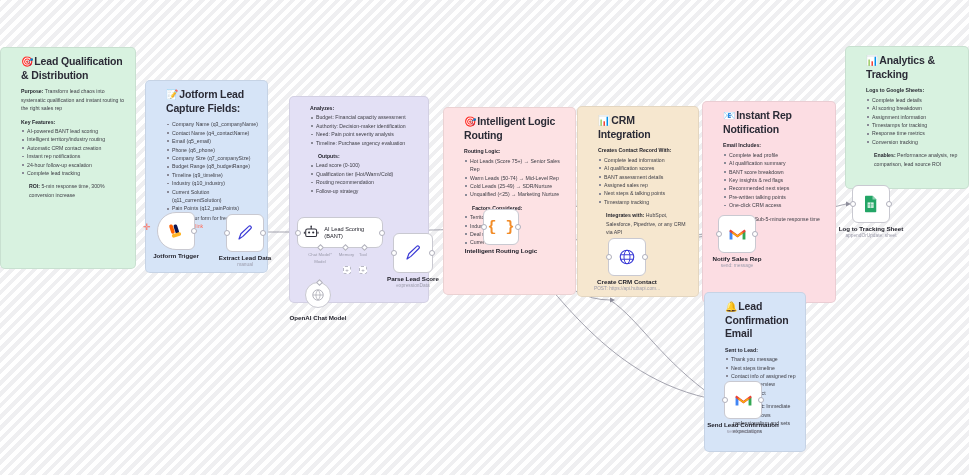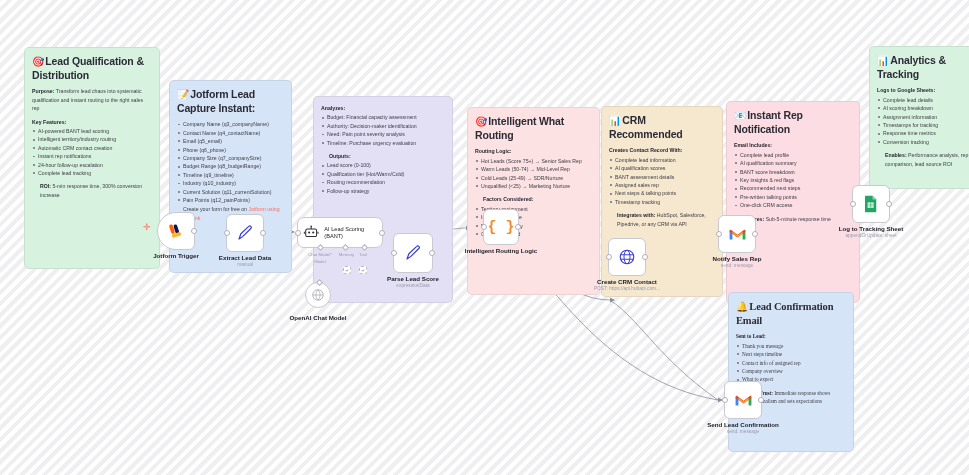--- a/index.html
+++ b/index.html
@@ -14,24 +14,23 @@
     background-color: #f7f7f8;
     background-image: repeating-linear-gradient(
       -45deg,
       #ffffff 0px, #ffffff 4px,
       #efeff1 4px, #efeff1 8px
     );
   }
   .sticky {
     position: absolute;
     border-radius: 5px;
-    padding: 7px 8px 6px 7px;
+    padding: 7px 8px 6px 20px;
     overflow: hidden;
     border: 1px solid rgba(0,0,0,0.07);
-    margin-left: 24px;
   }
   .sticky h2 {
     font-size: 10.5px;
     font-weight: bold;
     color: #2b2b36;
     line-height: 1.28;
     margin-bottom: 5px;
     letter-spacing: -0.15px;
   }
   .sticky .emoji { font-size: 10px; margin-right: 1px; }
@@ -66,22 +65,22 @@
   #sticky-scoring  { left:289px; top:96px; width:140px; height:207px;
      background:#e3e0f5; }
   #sticky-routing  { left:443px; top:107px; width:133px; height:188px;
      background:#fde2e4; }
   #sticky-crm      { left:577px; top:106px; width:122px; height:191px;
      background:#f6e7cf; }
   #sticky-rep      { left:702px; top:101px; width:134px; height:202px;
      background:#fcdde3; }
   #sticky-analytics{ left:845px; top:46px; width:124px; height:143px;
      background:#d8f2e0; }
-  #sticky-confirm  { left:704px; top:292px; width:126px; height:160px;
-     background:#d6e4f7;font-family:Liberation Serif, serif; }
+  #sticky-confirm  { left:704px; top:292px; width:102px; height:160px;
+     background:#d6e4f7; }
 
   
   .node {
     position: absolute;
     background: #fff;
     border: 1px solid #c9c9d1;
     border-radius: 6px;
     display: flex; align-items: center; justify-content: center;
   }
   .node.sq { width: 38px; height: 38px; }
@@ -185,21 +184,21 @@
       <li>24-hour follow-up escalation</li>
       <li>Complete lead tracking</li>
     </ul>
     <p class="note">
       <span class="lbl">ROI:</span><span> 5-min response time, 300% conversion increase</span>
     </p>
   </div>
 
   <div class="sticky" id="sticky-jotform">
     <h2>
-      <span class="emoji">📝</span><span>Jotform Lead Capture Instant:</span>
+      <span class="emoji">📝</span><span>Jotform Lead Capture Fields:</span>
     </h2>
     <ul>
       <li>Company Name (q3_companyName)</li>
       <li>Contact Name (q4_contactName)</li>
       <li>Email (q5_email)</li>
       <li>Phone (q6_phone)</li>
       <li>Company Size (q7_companySize)</li>
       <li>Budget Range (q8_budgetRange)</li>
       <li>Timeline (q9_timeline)</li>
       <li>Industry (q10_industry)</li>
@@ -223,41 +222,41 @@
     <ul>
       <li>Lead score (0-100)</li>
       <li>Qualification tier (Hot/Warm/Cold)</li>
       <li>Routing recommendation</li>
       <li>Follow-up strategy</li>
     </ul>
   </div>
 
   <div class="sticky" id="sticky-routing">
     <h2>
-      <span class="emoji">🎯</span><span>Intelligent What Routing</span>
+      <span class="emoji">🎯</span><span>Intelligent Logic Routing</span>
     </h2>
     <p class="lbl">Routing Logic:</p>
     <ul>
       <li>Hot Leads (Score 75+) → Senior Sales Rep</li>
       <li>Warm Leads (50-74) → Mid-Level Rep</li>
       <li>Cold Leads (25-49) → SDR/Nurture</li>
       <li>Unqualified (&lt;25) → Marketing Nurture</li>
     </ul>
     <p class="sub">Factors Considered:</p>
     <ul>
       <li>Territory assignment</li>
       <li>Industry expertise</li>
       <li>Deal size capacity</li>
       <li>Current workload</li>
     </ul>
   </div>
 
   <div class="sticky" id="sticky-crm">
     <h2>
-      <span class="emoji">📊</span><span>CRM Recommended</span>
+      <span class="emoji">📊</span><span>CRM Integration</span>
     </h2>
     <p class="lbl">Creates Contact Record With:</p>
     <ul>
       <li>Complete lead information</li>
       <li>AI qualification scores</li>
       <li>BANT assessment details</li>
       <li>Assigned sales rep</li>
       <li>Next steps &amp; talking points</li>
       <li>Timestamp tracking</li>
     </ul>

